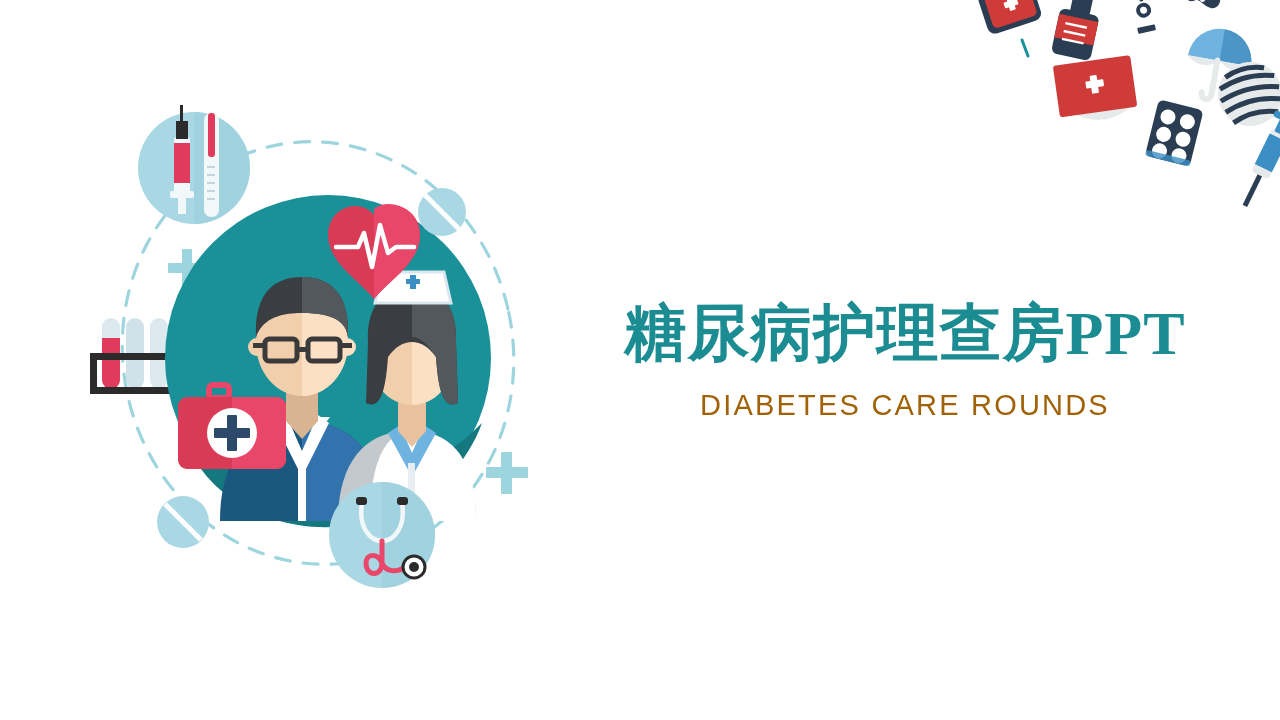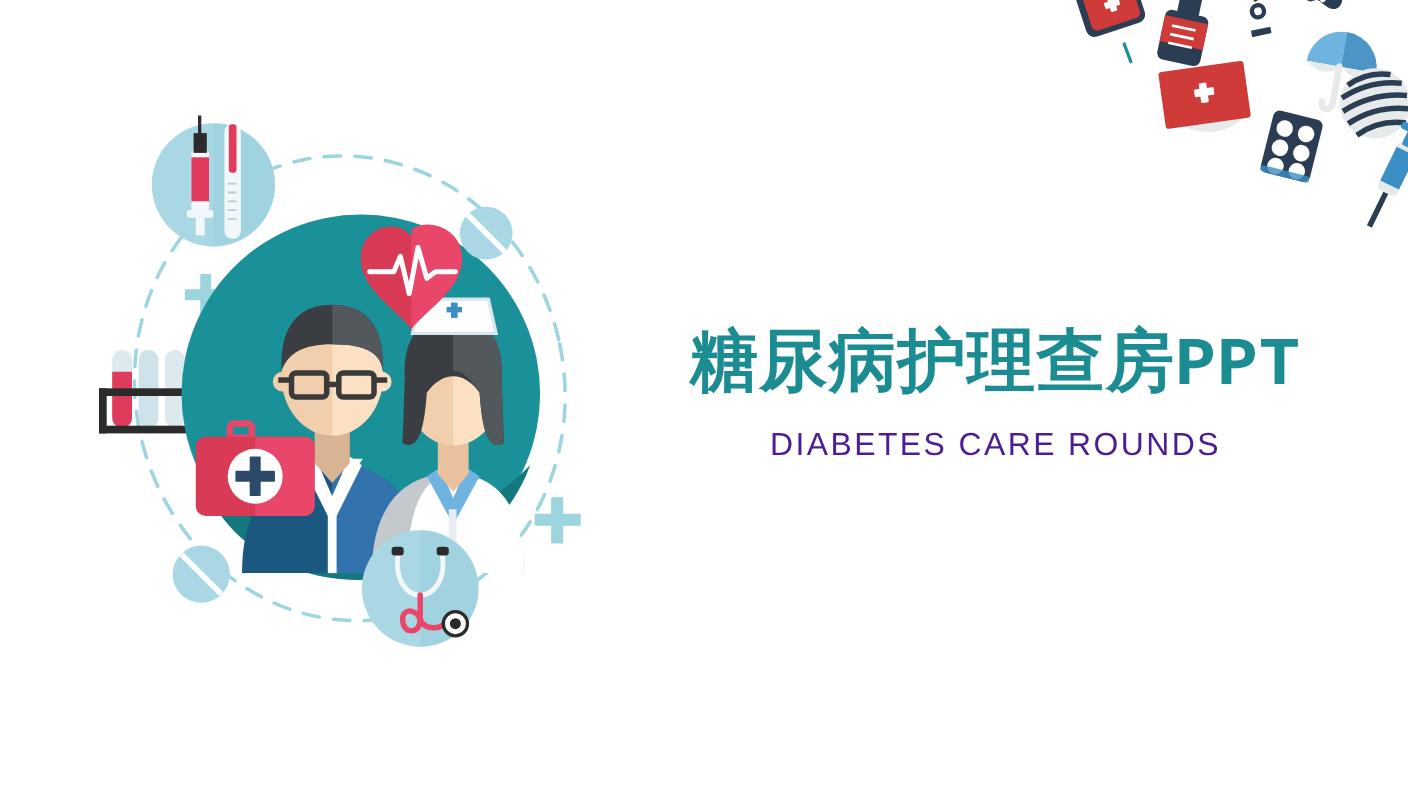--- a/index.html
+++ b/index.html
@@ -21,34 +21,34 @@
 
   
   .title-block {
     position: absolute;
     left: 615px;
     top: 300px;
     width: 580px;
     text-align: center;
   }
   .main-title {
-    font-family: Liberation Mono, monospace;
+    font-family: Liberation Serif, serif;
     font-size: 62px;
     font-weight: 700;
     color: #1C8C93;
     letter-spacing: 1px;
     line-height: 1.08;
     margin: 0;
     white-space: nowrap;
   }
   .sub-title {
     font-family: "Liberation Sans", "DejaVu Sans", sans-serif;
     font-size: 29px;
     font-weight: 300;
-    color: #4c1d95;
+    color: #a16207;
     letter-spacing: 2.2px;
     margin: 22px 0 0 0;
     white-space: nowrap;
   }
 
   
   .art-left {
     position: absolute;
     left: 70px;
     top: 85px;

